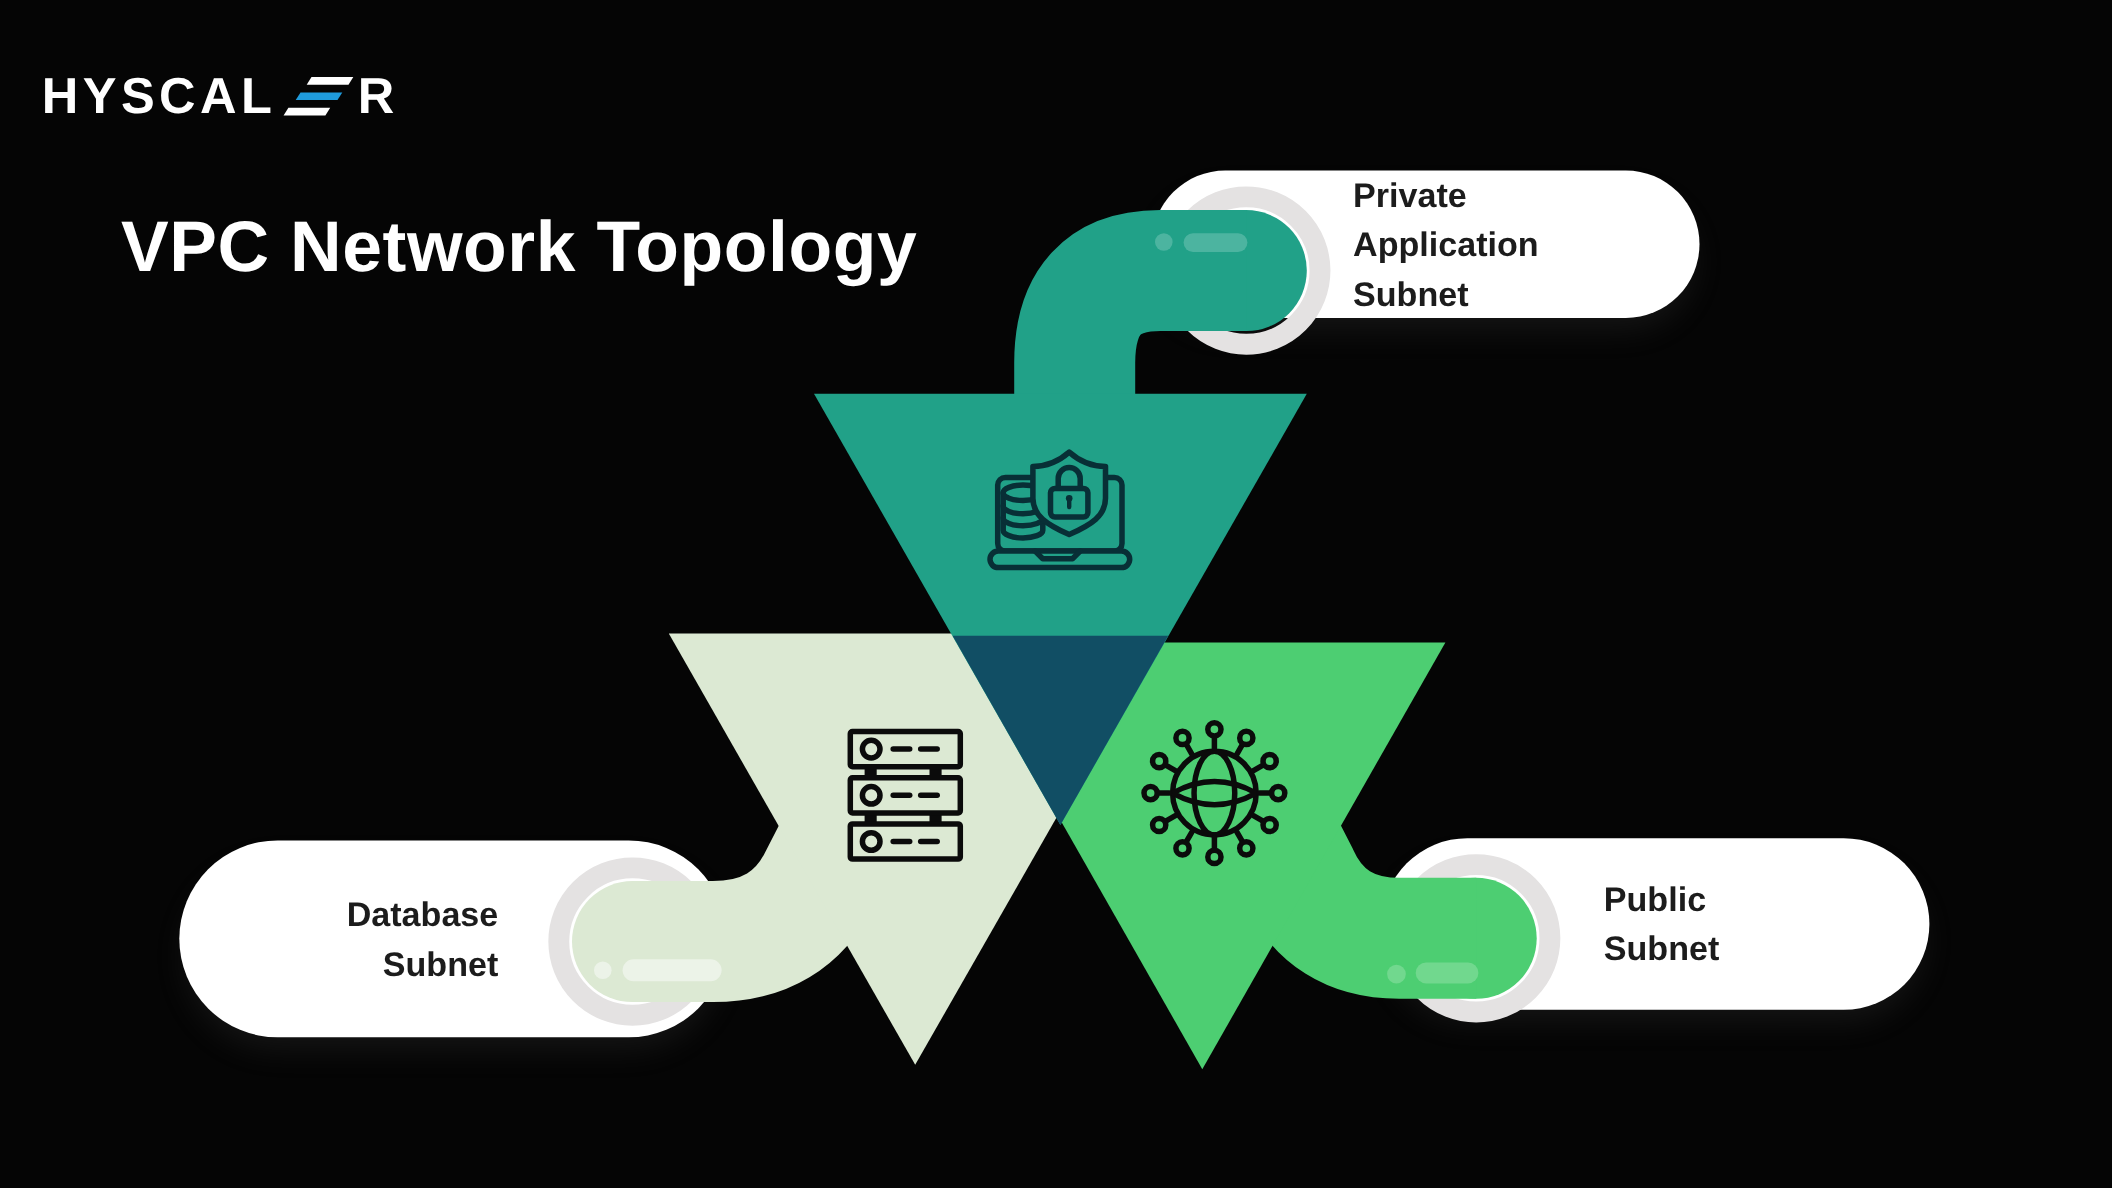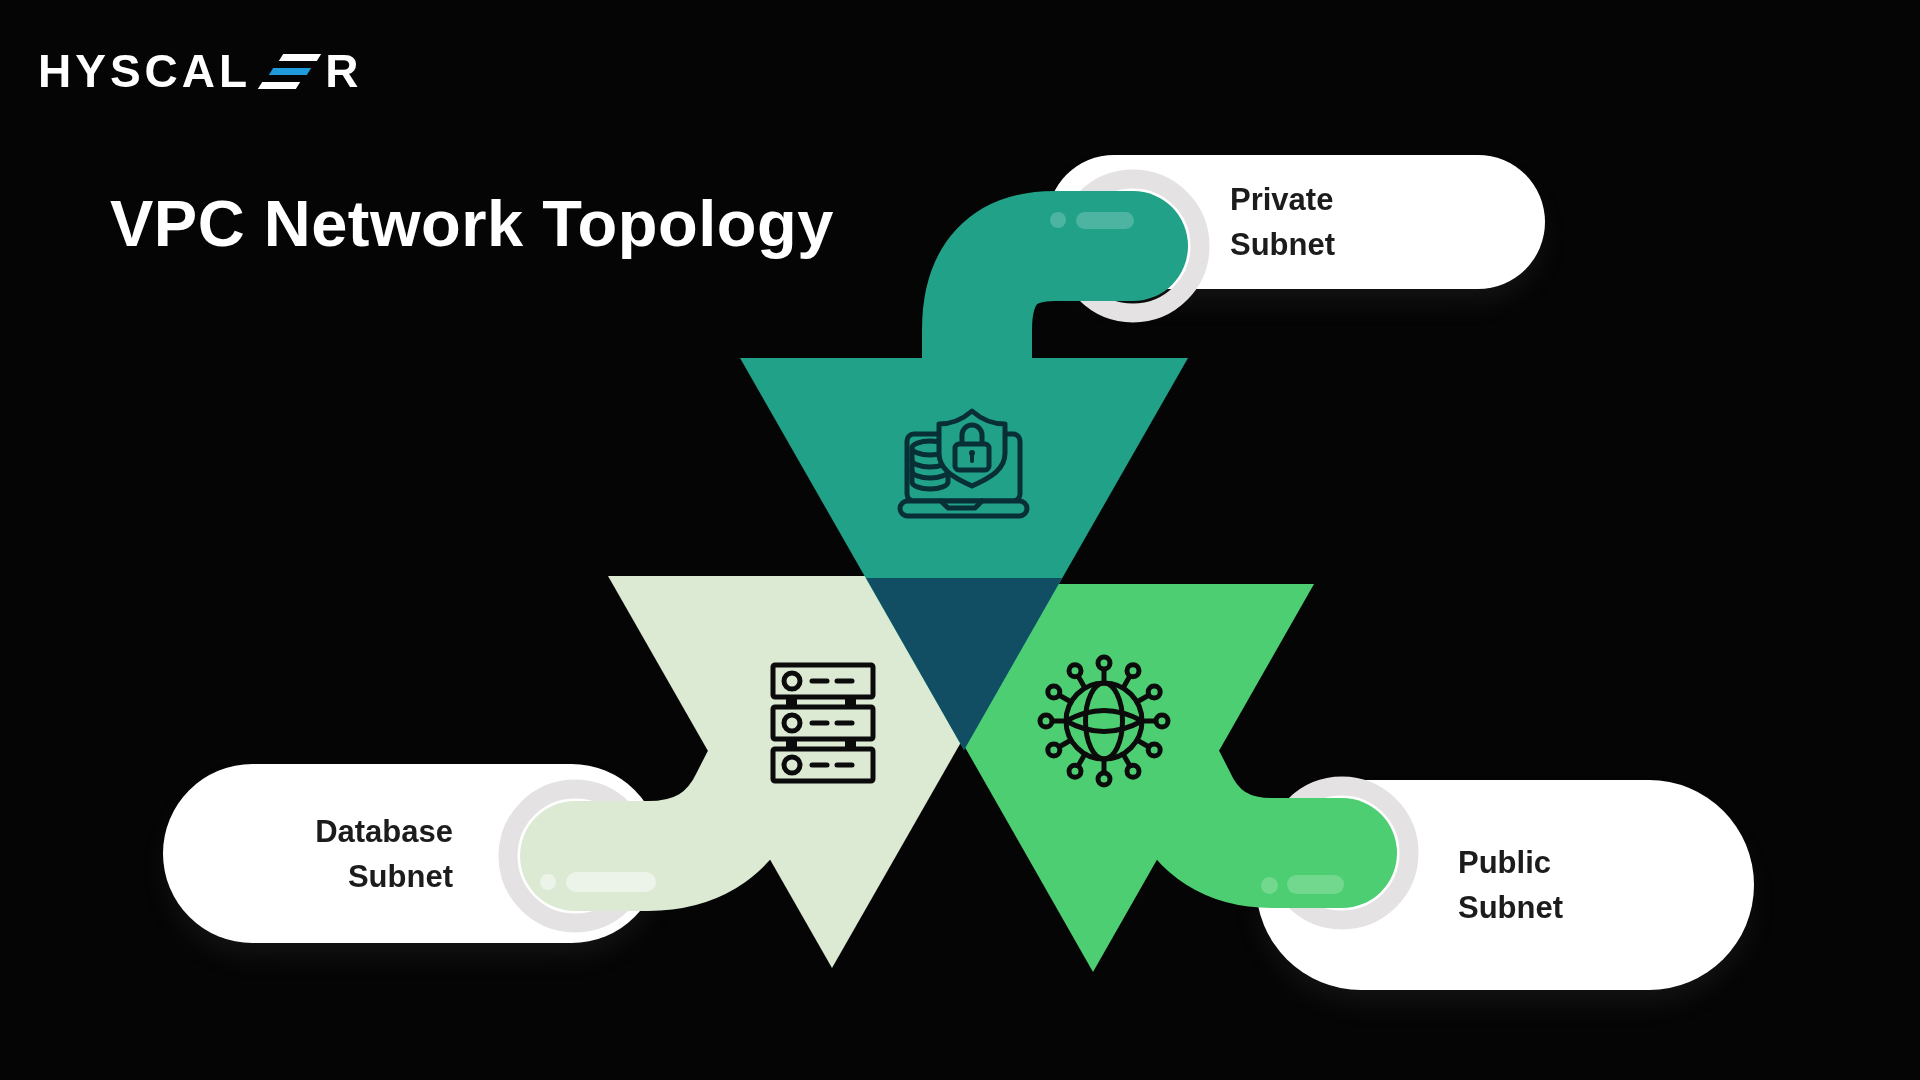--- a/index.html
+++ b/index.html
@@ -8,21 +8,21 @@
     width: 1920px;
     height: 1080px;
     background: #050505;
     overflow: hidden;
     font-family: "Liberation Sans", sans-serif;
   }
   
   .logo {
     position: absolute;
     left: 38px;
-    top: 44px;
+    top: 60px;
     display: flex;
     align-items: center;
     color: #ffffff;
     font-size: 46px;
     font-weight: 700;
     letter-spacing: 4px;
     z-index: 3;
   }
   .logo-e {
     position: relative;
@@ -64,21 +64,21 @@
     color: #1C1C1C;
     font-size: 31px;
     font-weight: 700;
     line-height: 45px;
     box-sizing: border-box;
     z-index: 1;
     box-shadow: 0 16px 30px -6px rgba(130,130,130,0.14);
   }
   .pill-private  { left: 1047px; top: 155px; width: 498px; height: 134px; padding-left: 183px; }
   .pill-database { left: 163px;  top: 764px; width: 498px; height: 179px; padding-right: 208px; align-items: flex-end; text-align: center; }
-  .pill-public   { left: 1256px; top: 780px; width: 498px; height: 210px; padding-left: 202px; }
+  .pill-public   { left: 1256px; top: 762px; width: 498px; height: 156px; padding-left: 202px; }
   
   .art {
     position: absolute;
     left: 0; top: 0;
     width: 1920px;
     height: 1080px;
     z-index: 2;
     pointer-events: none;
   }
 </style>
@@ -94,20 +94,21 @@
       <i class="bar b2"></i>
       <i class="bar b3"></i>
     </span>
     <span>R</span>
   </div>
 
   <h1 class="title">VPC Network Topology</h1>
 
   <div class="pill pill-private">
     <div>Private</div>
+    <div>Application</div>
     <div>Subnet</div>
   </div>
   <div class="pill pill-database">
     <div>Database</div>
     <div>Subnet</div>
   </div>
   <div class="pill pill-public">
     <div>Public</div>
     <div>Subnet</div>
   </div>

